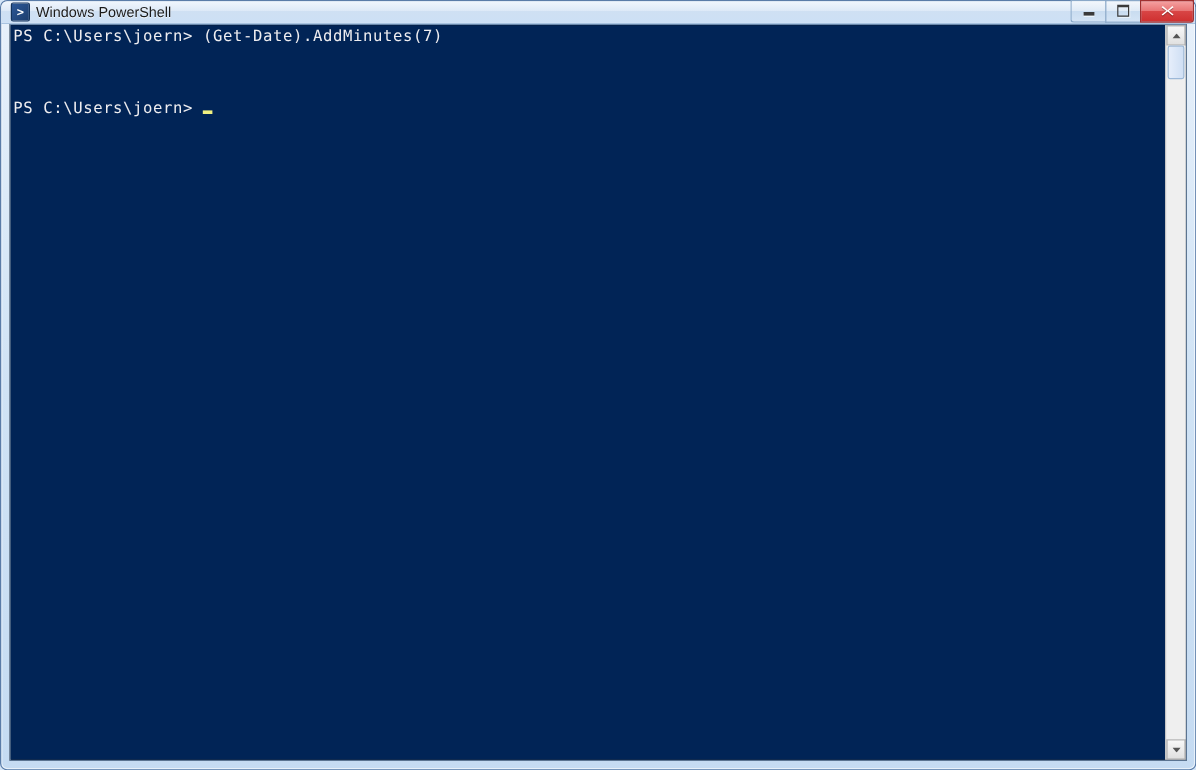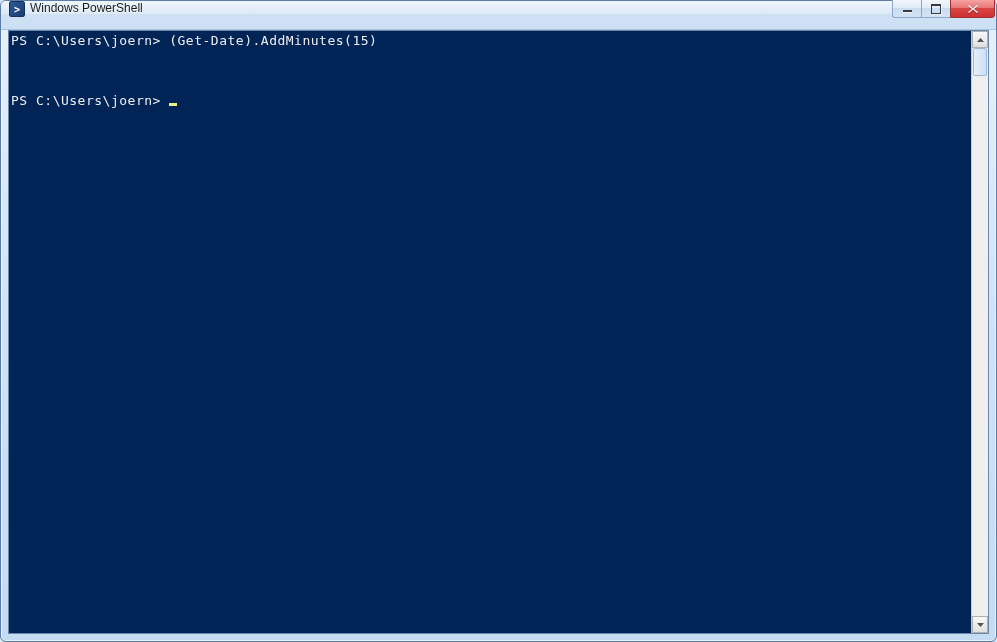--- a/index.html
+++ b/index.html
@@ -21,23 +21,23 @@
       height: 642px;
       background: linear-gradient(to bottom, #e8f1fb 0%, #d0e3f5 50%, #c5dbf2 100%);
       border: 1px solid #5a7ca8;
       border-radius: 6px;
       display: flex;
       flex-direction: column;
       box-shadow: inset 0 0 0 1px rgba(255,255,255,0.6);
     }
     
     .titlebar {
-      height: 29px;
-      display: flex;
-      align-items: flex-start;
+      height: 19px;
+      display: flex;
+      align-items: center;
       padding: 0 1px 0 8px;
       background: linear-gradient(to bottom, #f0f6fd 0%, #dde9f7 45%, #cfe0f3 46%, #cde0f5 100%);
       border-top-left-radius: 5px;
       border-top-right-radius: 5px;
       border-bottom: 1px solid #a8c3e0;
     }
     
     .app-icon {
       width: 16px;
       height: 16px;
@@ -213,21 +213,21 @@
       <div class="win-btn maximize"></div>
       <div class="win-btn close">
         <svg viewBox="0 0 12 10">
           <path d="M2 1 L6 4.5 L10 1 L11 2 L7 5 L11 8 L10 9 L6 5.5 L2 9 L1 8 L5 5 L1 2 Z" fill="white"></path>
         </svg>
       </div>
     </div>
   </div>
 
   <div class="client-area">
-    <div class="console"><div class="console-line"><span>PS C:\Users\joern&gt;</span> <span>(Get-Date).AddMinutes(15)</span></div><div class="console-line"></div><div class="console-line"></div><div class="console-line"></div><div class="console-line"><span>PS C:\Users\joern&gt;</span> <span class="cursor"></span></div></div>
+    <div class="console"><div class="console-line"><span>PS C:\Users\joern&gt;</span> <span>(Get-Date).AddMinutes(7)</span></div><div class="console-line"></div><div class="console-line"></div><div class="console-line"></div><div class="console-line"><span>PS C:\Users\joern&gt;</span> <span class="cursor"></span></div></div>
 
     <div class="scrollbar">
       <div class="scroll-btn">
         <svg width="7" height="4" viewBox="0 0 7 4">
             <path d="M0 4 L3.5 0 L7 4 Z" fill="#555"></path>
           </svg>
       </div>
       <div class="scroll-track">
         <div class="scroll-thumb"></div>
       </div>

